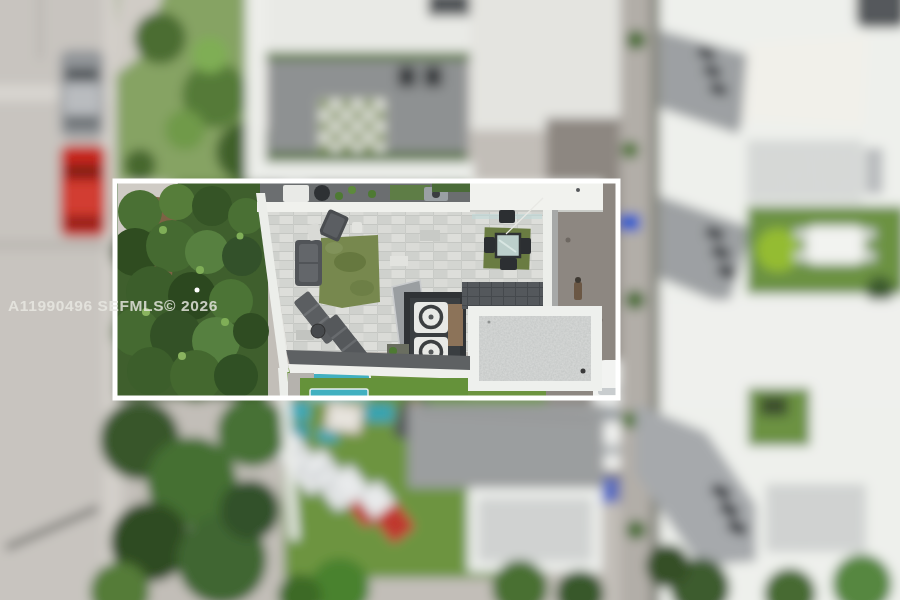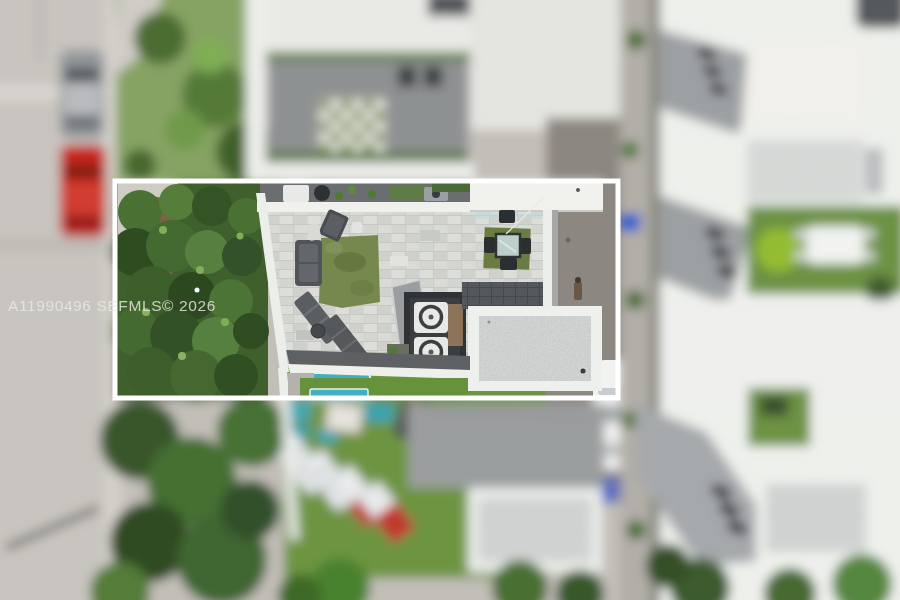--- a/index.html
+++ b/index.html
@@ -1,16 +1,16 @@
 <!DOCTYPE html>
 <html><head>
 <meta charset="utf-8">
 <style>
   html,body{margin:0;padding:0;background:#222;}
-  .photo-frame{width:900px;height:600px;position:relative;overflow:hidden;font-family:"Liberation Sans",sans-serif;}
+  .photo-frame{width:900px;height:600px;position:relative;overflow:hidden;font-family:"Liberation Sans",sans-serif;font-weight:bold;}
   .photo-frame svg{display:block;}
   text.wm{font-family:"Liberation Sans",sans-serif;font-size:15.5px;letter-spacing:0.6px;opacity:0.82;}
 </style>
 </head>
 <body>
 
 <div class="photo-frame">
 <svg width="900" height="600" viewBox="0 0 900 600">
 <defs>
   <filter id="blur" x="-5%" y="-5%" width="110%" height="110%">

